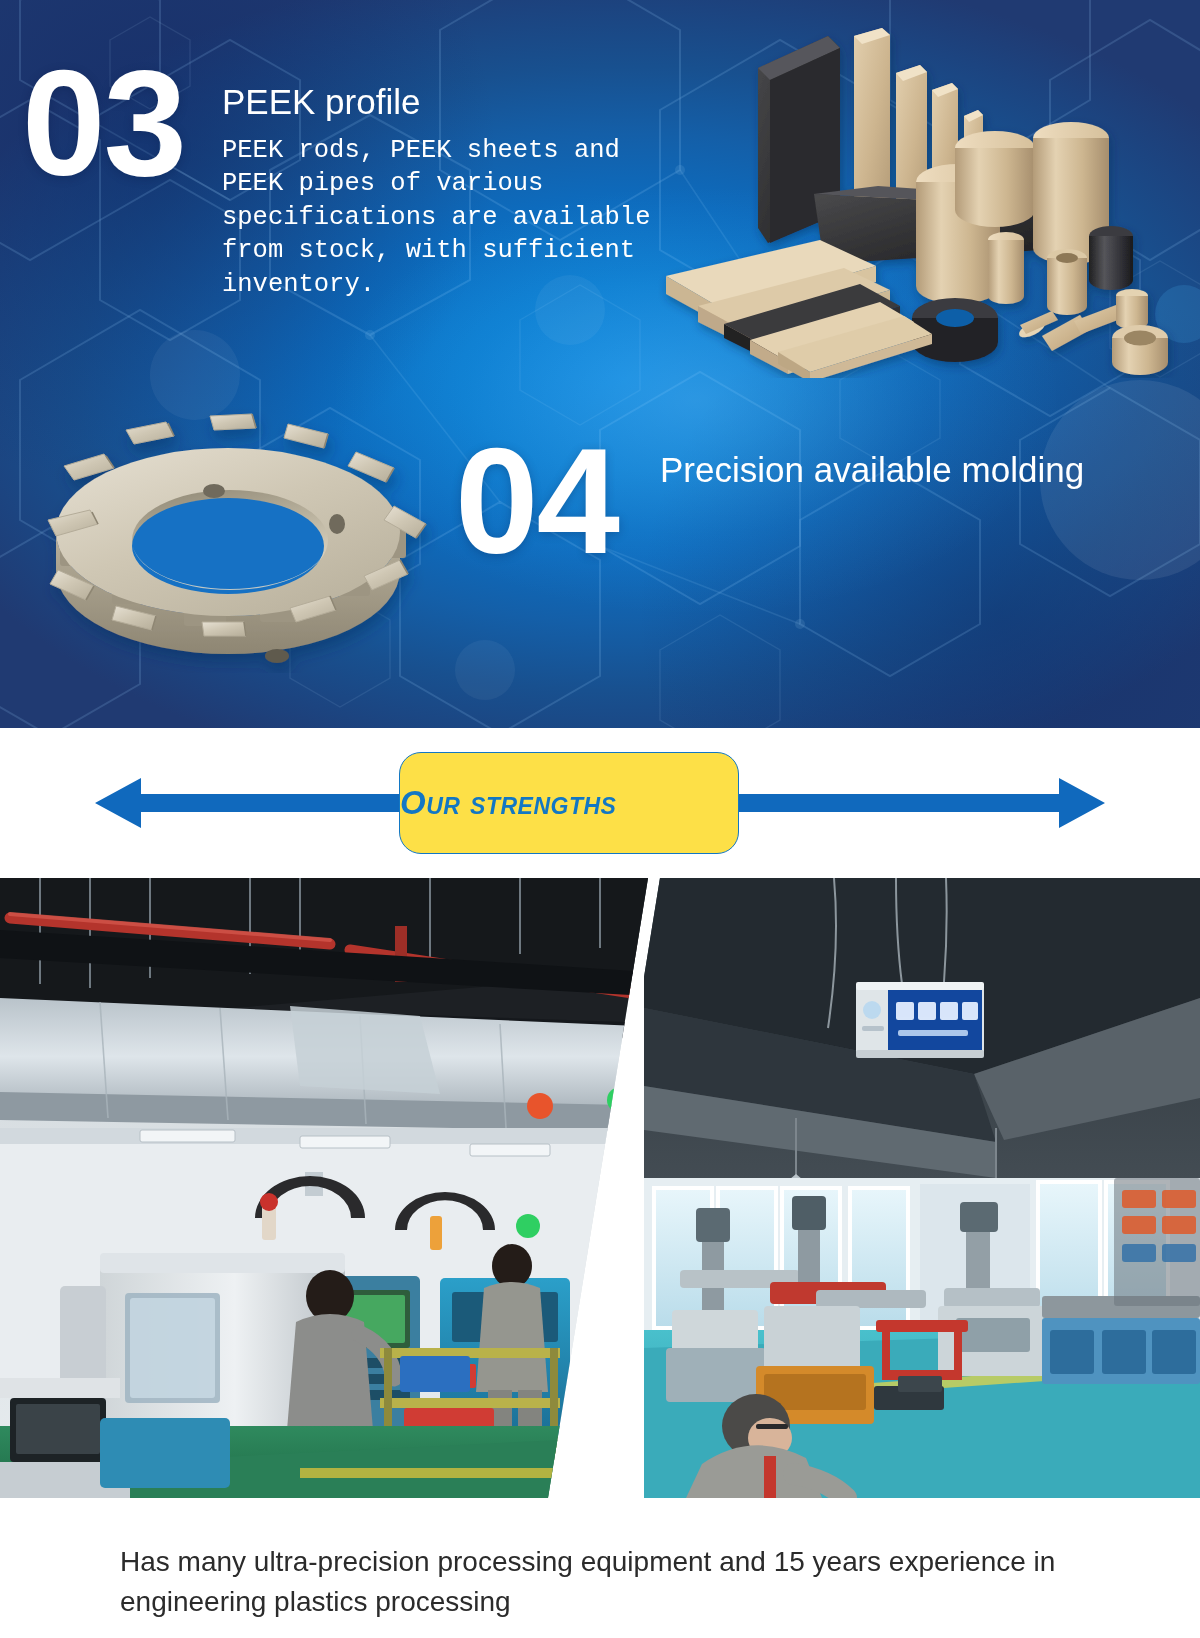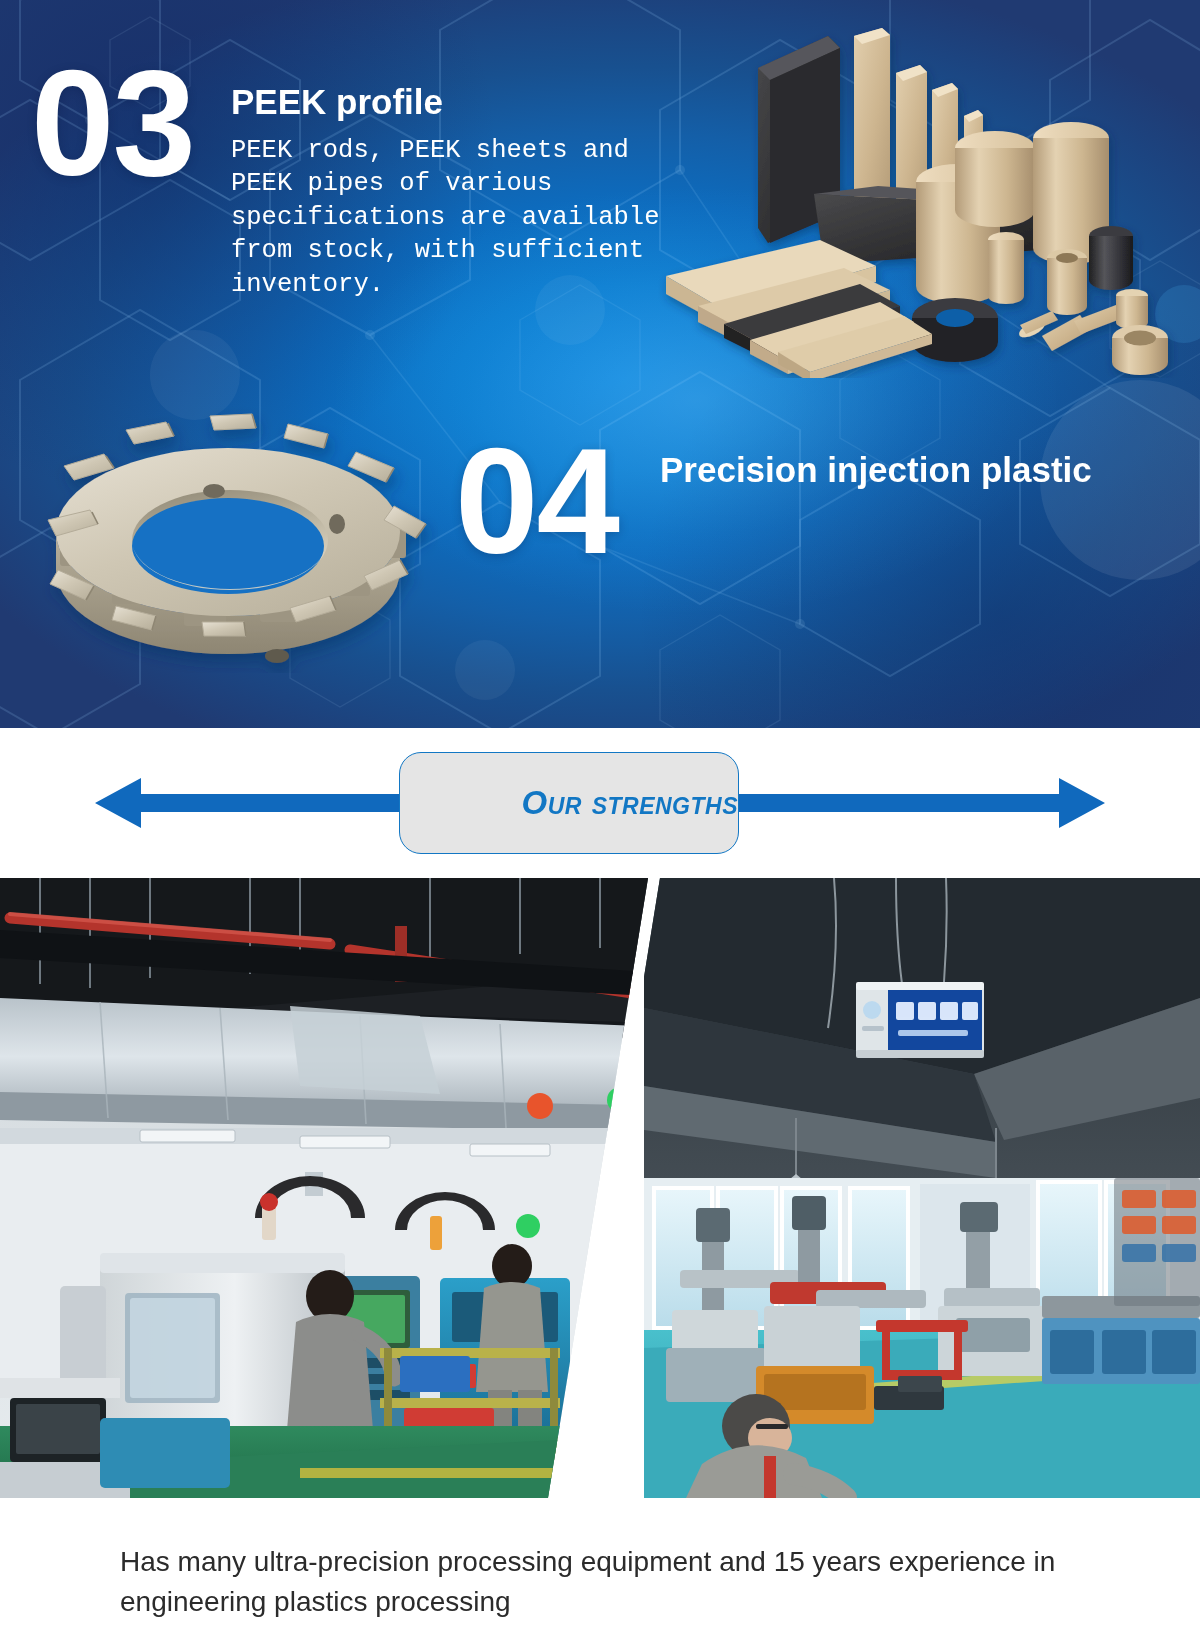--- a/index.html
+++ b/index.html
@@ -61,40 +61,39 @@
     pointer-events: none;
   }
 
   
   .item03 {
     position: absolute;
     left: 22px; top: 68px;
     width: 640px;
     display: flex;
     align-items: flex-start;
-    margin-left: 9px;
   }
   .bignum {
     color: #ffffff;
     font-weight: bold;
     line-height: .92;
     letter-spacing: -2px;
     text-shadow: 0 2px 10px rgba(0,20,60,.25);
     flex: none;
   }
   .item03 .bignum {
     font-size: 150px;
     width: 200px;
     margin-top: -14px;
   }
   .item-text { padding-top: 14px; }
   .item-title {
     color: #ffffff;
     font-size: 35px;
-    font-weight: bold;
+    font-weight: normal;
     margin: 0 0 12px 0;
     white-space: nowrap;
   }
   .item-desc {
     color: #ffffff;
     font-size: 25.5px;
     line-height: 1.31;
     margin: 0;
     max-width: 430px;
     font-family: Liberation Mono, monospace;
@@ -140,24 +139,24 @@
   .arrow-svg {
     position: absolute;
     left: 95px; top: 42px;
   }
   .strengths-box {
     position: absolute;
     left: 399px; top: 752px;
     width: 338px; height: 100px;
     border: 1.6px solid #1277c4;
     border-radius: 22px;
-    background: #e5e5e5;
+    background: #fde047;
     display: flex;
     align-items: center;
-    justify-content: flex-end;
+    justify-content: flex-start;
   }
   .strengths-label {
     color: #1277c4;
     font-size: 33px;
     font-weight: bold;
     font-style: italic;
     font-variant: small-caps;
     letter-spacing: .5px;
     white-space: nowrap;
   }
@@ -443,21 +442,21 @@
     <div class="bignum">03</div>
     <div class="item-text">
       <h2 class="item-title">PEEK profile</h2>
       <p class="item-desc">PEEK rods, PEEK sheets and PEEK pipes of various specifications are available from stock, with sufficient inventory.</p>
     </div>
   </div>
 
   <div class="item04">
     <div class="bignum">04</div>
     <div class="item-text">
-      <h2 class="item-title">Precision injection plastic</h2>
+      <h2 class="item-title">Precision available molding</h2>
     </div>
   </div>
 </section>
 
 <section class="strengths">
   <svg class="arrow-svg" width="1010" height="66" viewBox="0 0 1010 66">
     <g fill="#1069bd">
       <polygon points="0,33 46,8 46,24 964,24 964,8 1010,33 964,58 964,42 46,42 46,58"></polygon>
     </g>
   </svg>

